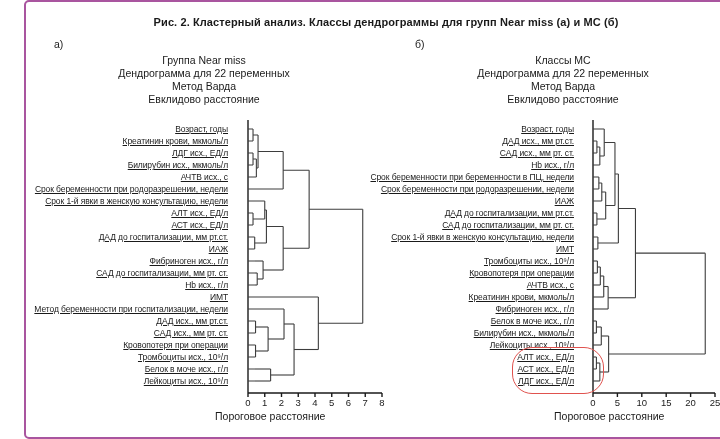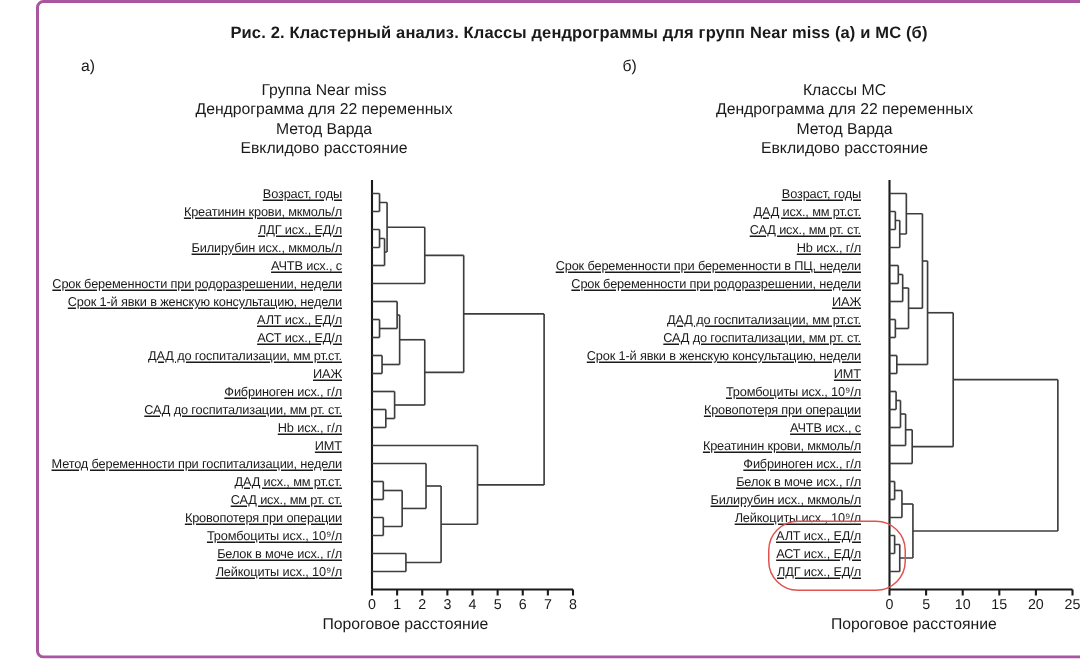--- a/index.html
+++ b/index.html
@@ -20,21 +20,21 @@
     text-align:center; font-size:11px; font-weight:bold;
     letter-spacing:0.1px;
   }
   .panel-label { position:absolute; top:36px; font-size:10.5px; }
   .panel-label.a { left:28px; }
   .panel-label.b { left:389px; }
   .chart-header {
     position:absolute; top:52px; width:340px;
     text-align:center; font-size:10.5px; line-height:13px;
   }
-  .chart-header.a { left:20px; }
+  .chart-header.a { left:8px; }
   .chart-header.b { left:367px; }
   .leaf-labels {
     position:absolute; top:121px;
     text-align:right;
   }
   .leaf-labels.a { right:502px; }
   .leaf-labels.b { right:156px; }
   .leaf-label {
     height:12px; line-height:12px;
     font-size:8.5px; white-space:nowrap;

